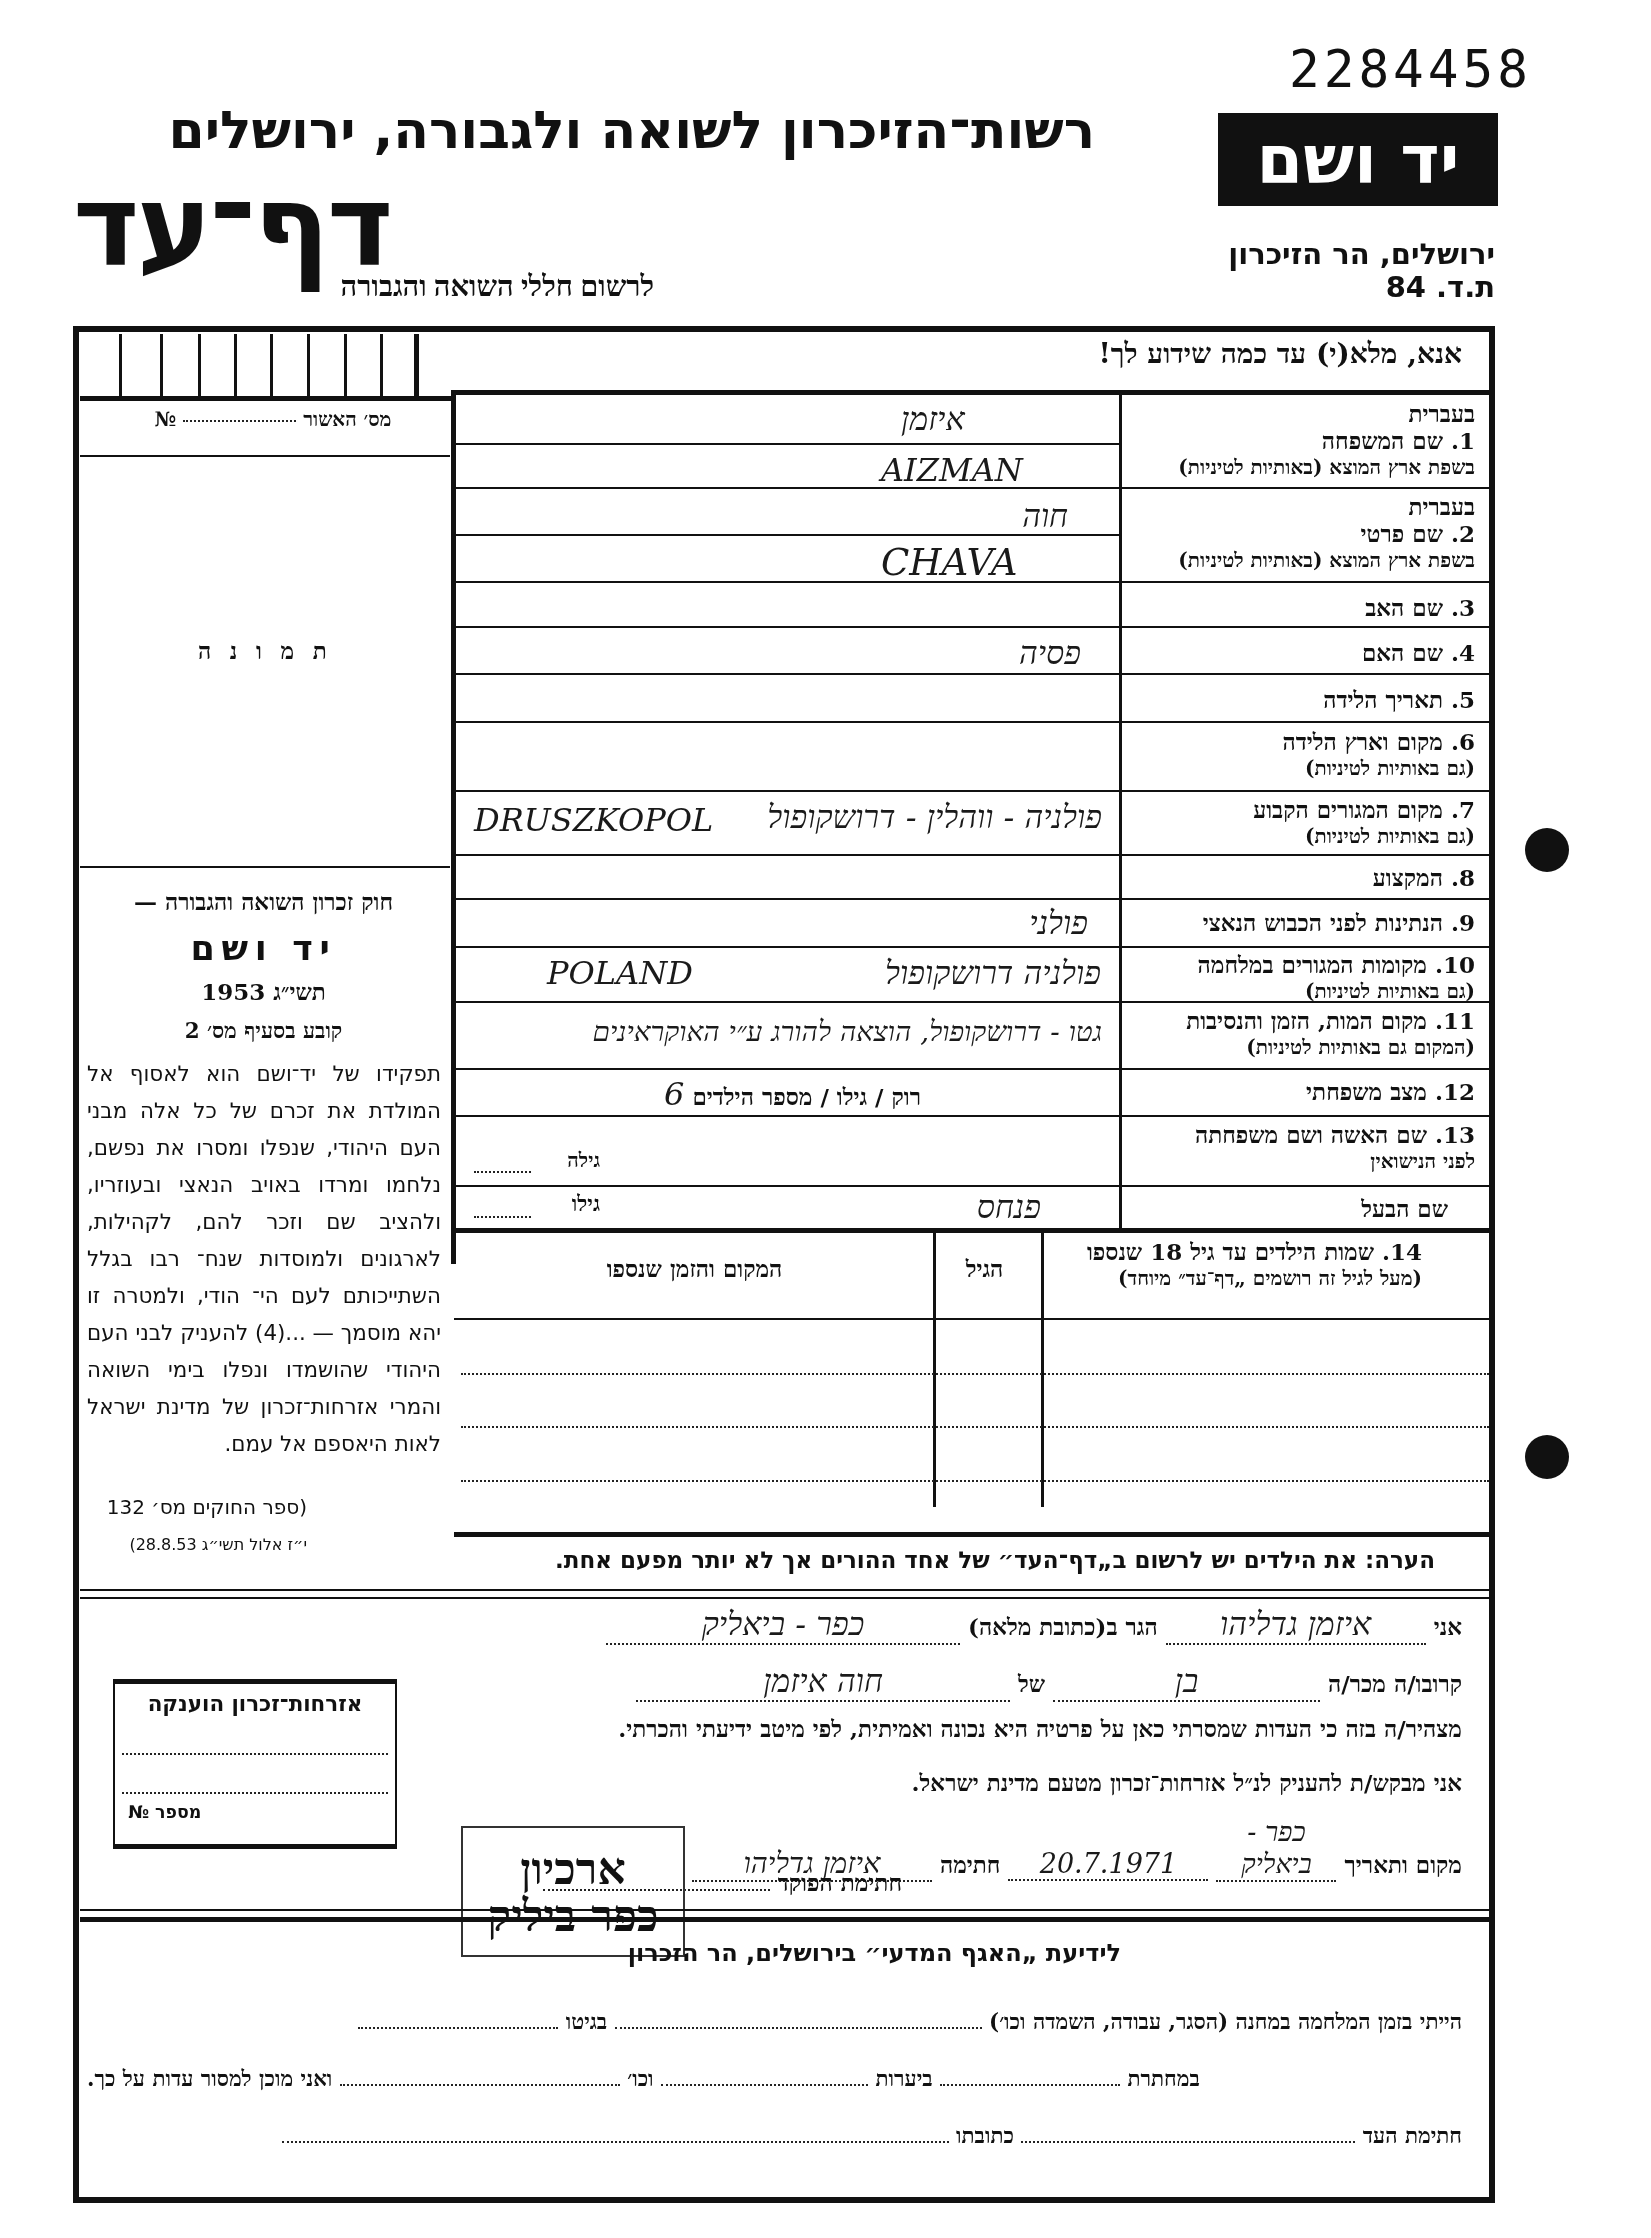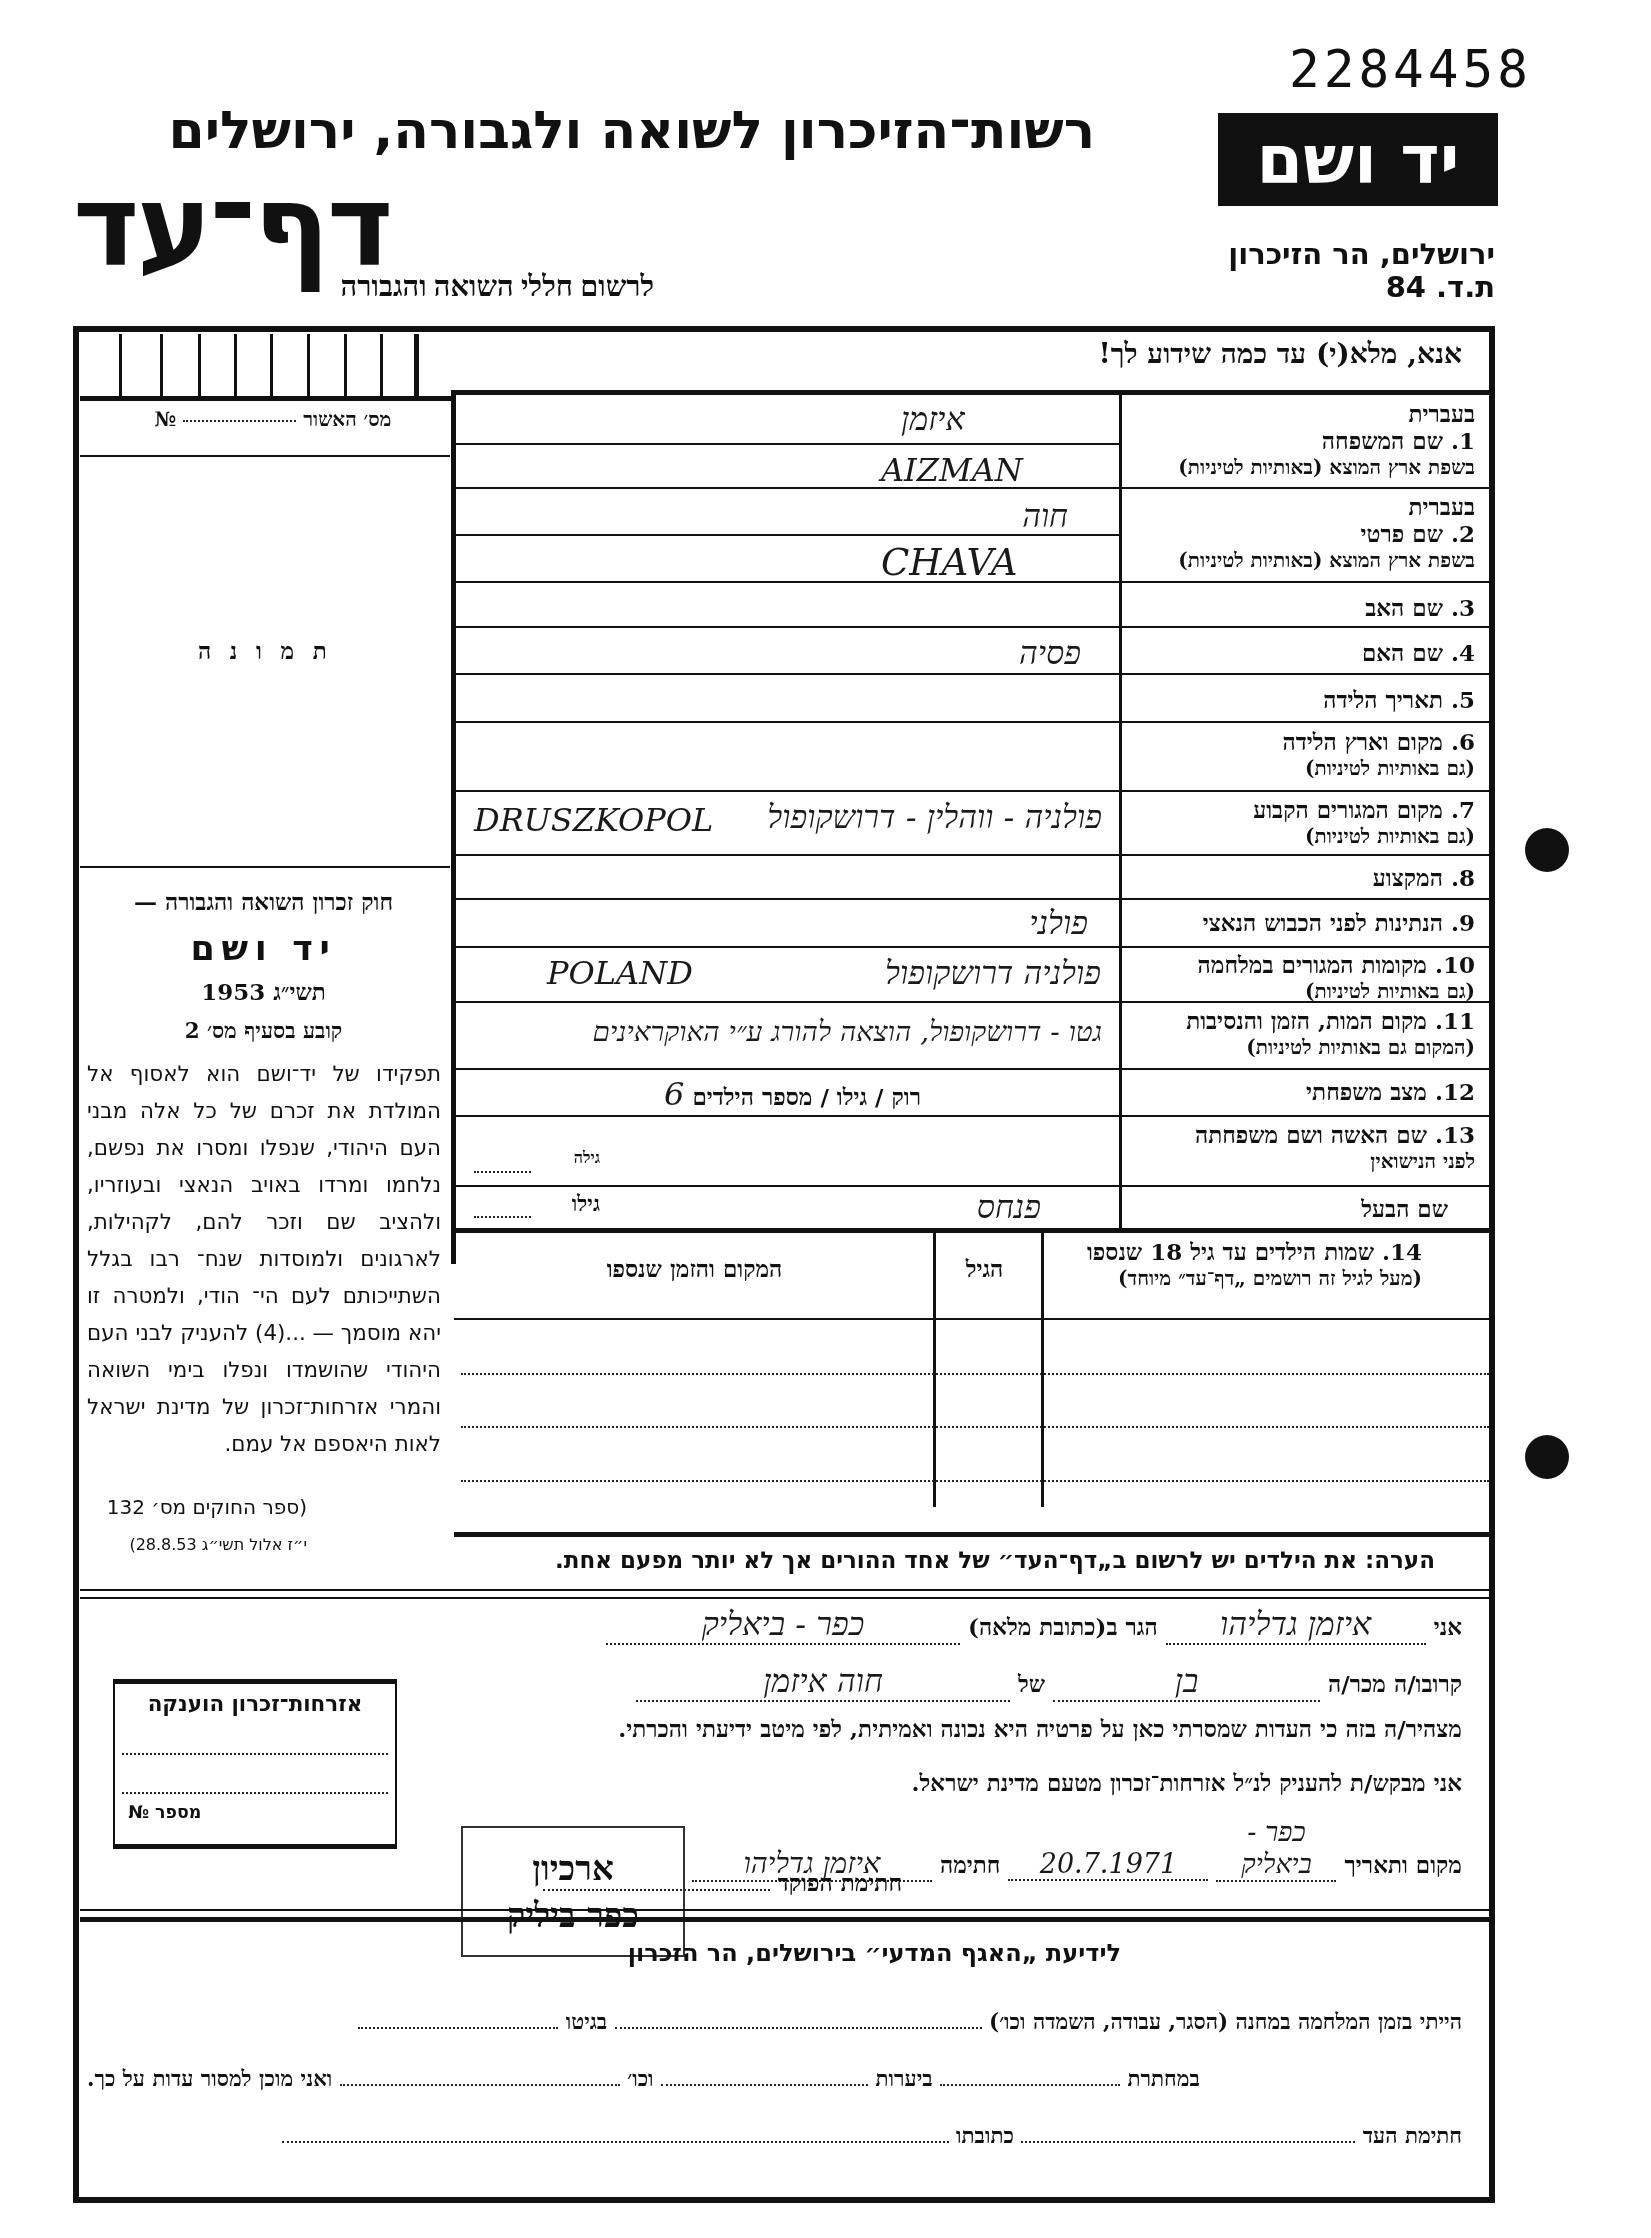--- a/index.html
+++ b/index.html
@@ -26,21 +26,21 @@
   .vline { position:absolute; background:#111; width:2.7px; }
   .vline.thick { width:5.3px; }
   .dots { position:absolute; border-bottom:2px dotted #222; height:0; }
 
   .lbl { position:absolute; text-align:right; direction:rtl; font-size:23px; font-weight:bold; line-height:27px; }
   .lbl .sub { display:block; font-size:20px; }
   .ans { position:absolute; font-size:32px; }
   .side { position:absolute; text-align:center; direction:rtl; font-weight:bold; }
   .small { font-size:20px; }
   .hole { position:absolute; width:44px; height:44px; border-radius:50%; background:#111; }
-  #stamp { left:461px; top:1826px; width:220px; height:127px; border:2px solid #333; display:flex; flex-direction:column; align-items:center; justify-content:center; font-size:34px; font-weight:bold; line-height:47px; }
+  #stamp { left:461px; top:1826px; width:220px; height:127px; border:2px solid #333; display:flex; flex-direction:column; align-items:center; justify-content:center; font-size:44px; font-weight:bold; line-height:47px; }
 </style>
 </head>
 <body>
 
 <div id="serial" class="abs">2284458</div>
 <div id="logo" class="abs heavy rtl">יד ושם</div>
 <div id="authority" class="abs heavy rtl">רשות־הזיכרון לשואה ולגבורה, ירושלים</div>
 <div id="form-title" class="abs heavy rtl">דף־עד</div>
 <div id="form-subtitle" class="abs heavy rtl">לרשום חללי השואה והגבורה</div>
 <div id="address1" class="abs heavy rtl">ירושלים, הר הזיכרון</div>
@@ -148,21 +148,21 @@
 <div class="lbl" style="left:1128px;top:1007px;width:347px;"><span>11.</span> <span>מקום המות, הזמן והנסיבות</span><span class="sub">(המקום גם באותיות לטיניות)</span></div>
 <div class="ans hand rtl" style="left:461px;top:1015px;width:641px;text-align:right;font-size:28px;">גטו - דרושקופול, הוצאה להורג ע״י האוקראינים</div>
 
 <div class="lbl" style="left:1128px;top:1078px;width:347px;"><span>12.</span> <span>מצב משפחתי</span></div>
 <div class="abs rtl" style="left:507px;top:1075px;width:414px;text-align:right;font-size:23px;font-weight:bold;">
   <span>רוק / גילו / מספר הילדים</span>
   <span class="hand" style="font-size:32px;font-weight:normal;">6</span>
 </div>
 
 <div class="lbl" style="left:1128px;top:1121px;width:347px;"><span>13.</span> <span>שם האשה ושם משפחתה</span><span class="sub">לפני הנישואין</span></div>
-<div class="abs rtl" style="left:467px;top:1148px;width:133px;text-align:right;font-size:16px;font-weight:bold;">גילה</div>
+<div class="abs rtl" style="left:467px;top:1148px;width:133px;text-align:right;font-size:20px;font-weight:bold;">גילה</div>
 <div class="dots" style="left:474px;top:1171px;width:57px;"></div>
 <div class="ans hand" style="left:614px;top:1128px;width:494px;height:47px;"></div>
 
 <div class="lbl" style="left:1128px;top:1195px;width:320px;">שם הבעל</div>
 <div class="abs rtl" style="left:467px;top:1191px;width:133px;text-align:right;font-size:21.4px;font-weight:bold;">גילו</div>
 <div class="dots" style="left:474px;top:1216px;width:57px;"></div>
 <div class="ans hand rtl" style="left:921px;top:1188px;width:120px;text-align:right;">פנחס</div>
 
 <div class="vline" style="left:933px;top:1233px;height:274px;"></div>
 <div class="vline" style="left:1041px;top:1233px;height:274px;"></div>

